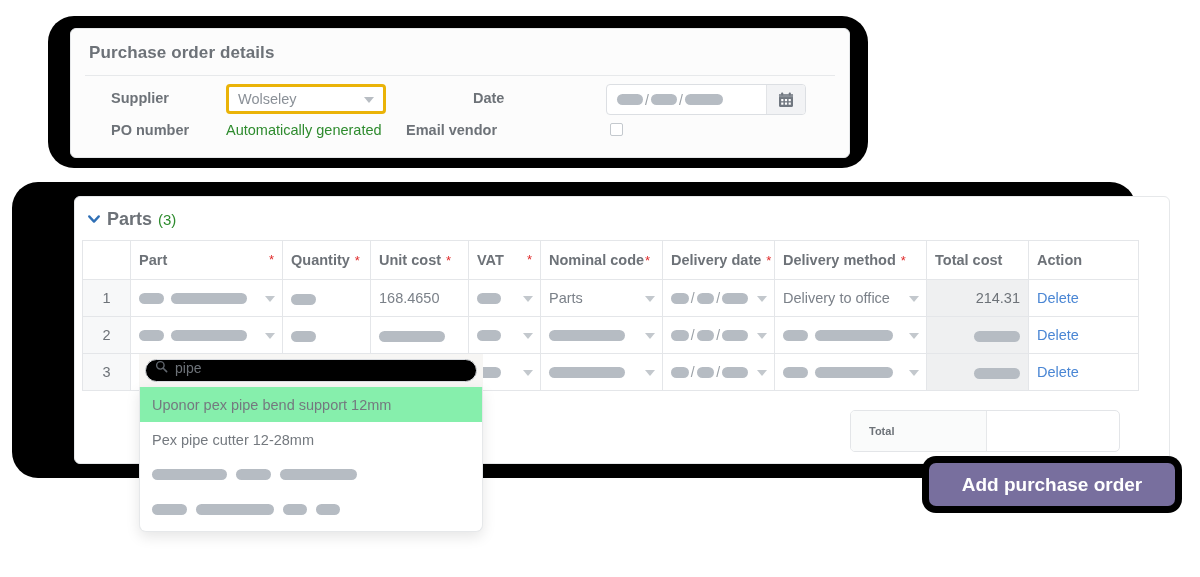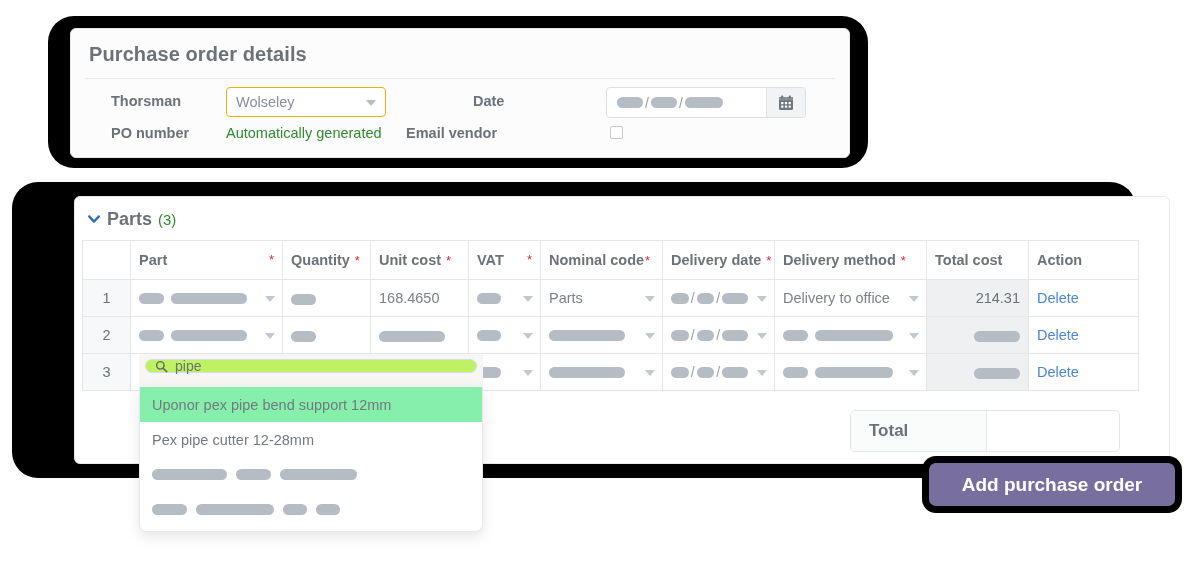--- a/index.html
+++ b/index.html
@@ -45,21 +45,21 @@
     border-radius: 26px;
   }
   #po-card {
     left: 70px; top: 28px; width: 780px; height: 130px;
     border-radius: 6px;
     background: #fcfcfc;
     border: 1px solid #e6e8ea;
     box-sizing: border-box;
   }
   .po-title {
-    font-size: 20px;
+    font-size: 17px;
     font-weight: bold;
     color: #6d7278;
     padding: 14px 0 0 18px;
     letter-spacing: 0.1px;
   }
   .po-divider {
     height: 1px;
     background: #e7e9eb;
     margin: 12px 14px 0 14px;
   }
@@ -75,21 +75,21 @@
     white-space: nowrap;
   }
   #lbl-supplier { left: 40px; top: 14px; }
   #lbl-ponumber { left: 40px; top: 46px; }
   #lbl-date     { left: 402px; top: 14px; }
   #lbl-email    { left: 335px; top: 46px; }
 
   .select-box {
     position: absolute;
     box-sizing: border-box;
-    border: 1px solid #eab308;
+    border: 3px solid #eab308;
     border-radius: 4px;
     background: #ffffff;
     font-size: 14.5px;
     color: #8a9097;
     display: flex;
     align-items: center;
   }
   #supplier-select {
     left: 155px; top: 8px; width: 160px; height: 30px;
     padding-left: 9px;
@@ -262,27 +262,26 @@
   }
   #ac-searchbar {
     background: #f7f6f4;
     padding: 5px 6px 6px 6px;
     box-sizing: border-box;
     width: 344px;
     height: 33px;
   }
   #ac-input {
     width: 332px;
-    height: 14px;
+    height: 23px;
     box-sizing: border-box;
     border: 1px solid #d9dce0;
     border-radius: 12px;
-    background: #bef264;
-    display: flex;
-    align-items: center;
+    background: #000000;
+    display: flex;
     gap: 7px;
     padding-left: 9px;
     font-size: 14px;
     color: #6d7278;
   }
   #ac-list {
     width: 344px;
     background: #ffffff;
     border: 1px solid #e6e8ea;
     border-top: none;
@@ -314,21 +313,21 @@
     background: #ffffff;
     box-sizing: border-box;
   }
   #total-label {
     width: 136px;
     background: #fafbfb;
     border-right: 1px solid #e6e8ea;
     display: flex;
     align-items: center;
     padding-left: 18px;
-    font-size: 17px;
+    font-size: 11px;
     font-weight: bold;
     color: #6d7278;
     box-sizing: border-box;
   }
   #total-value {
     flex: 1;
     display: flex;
     align-items: center;
     padding-left: 18px;
     font-size: 15px;
@@ -360,21 +359,21 @@
 <div class="stage">
 
   <div class="outline-card" id="po-outline"></div>
 
   <div class="inner-card" id="po-card">
     <div class="po-title">Purchase order details</div>
     <div class="po-divider"></div>
 
     <div class="po-body">
 
-      <div class="fld-label" id="lbl-supplier">Thorsman</div>
+      <div class="fld-label" id="lbl-supplier">Supplier</div>
 
       <div class="select-box" id="supplier-select">
         <span>Wolseley</span>
         <span class="caret"></span>
       </div>
 
       <div class="fld-label" id="lbl-ponumber">PO number</div>
       <div id="po-value">Automatically generated</div>
 
       <div class="fld-label" id="lbl-date">Date</div>

